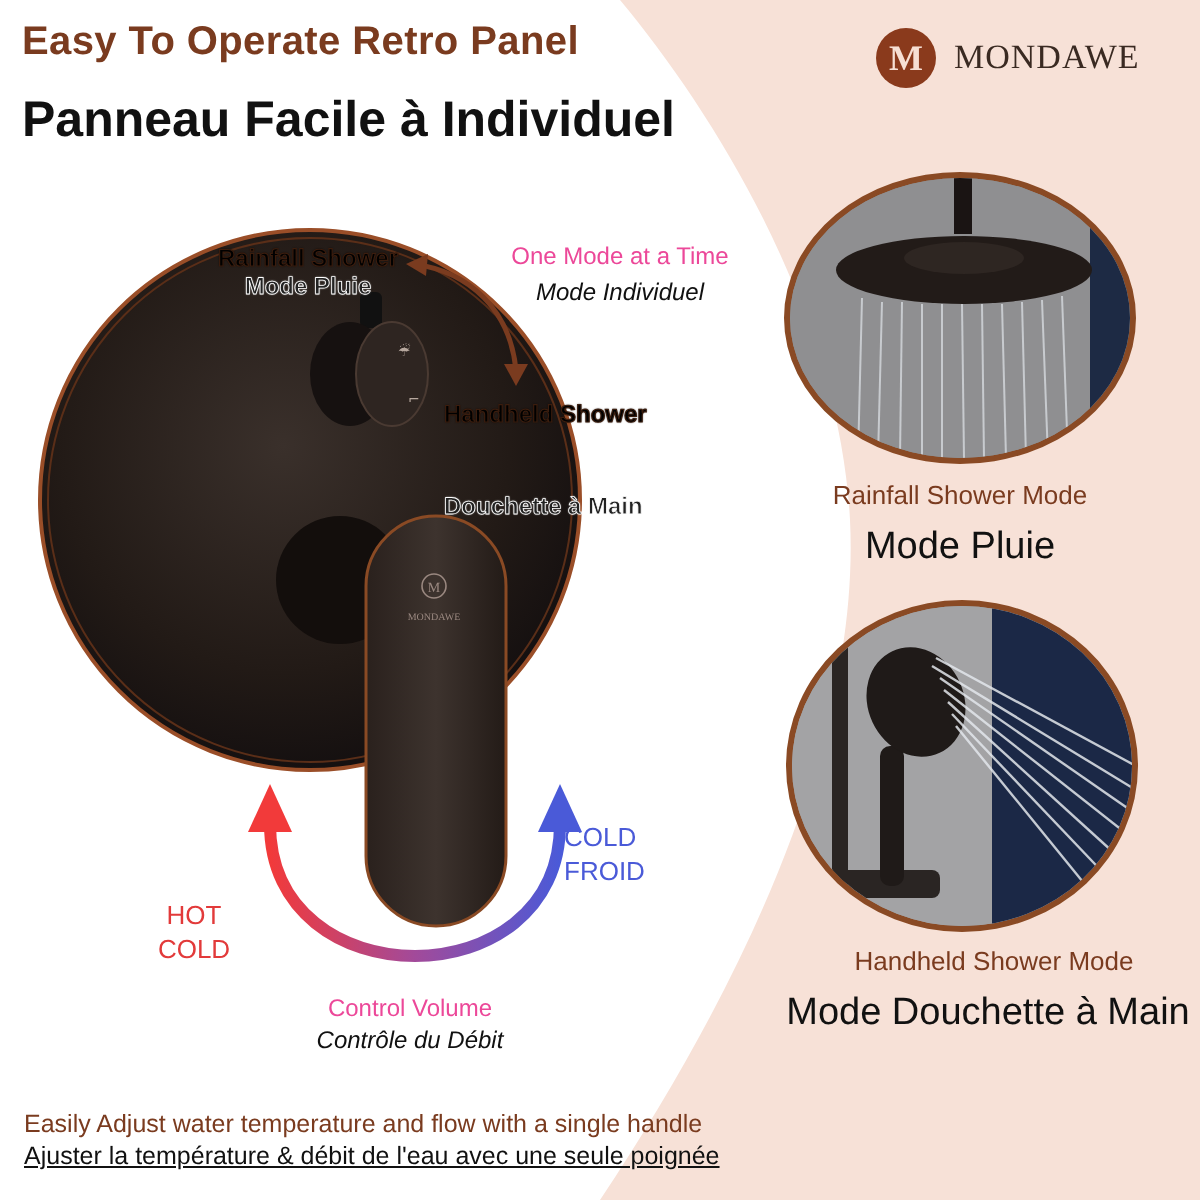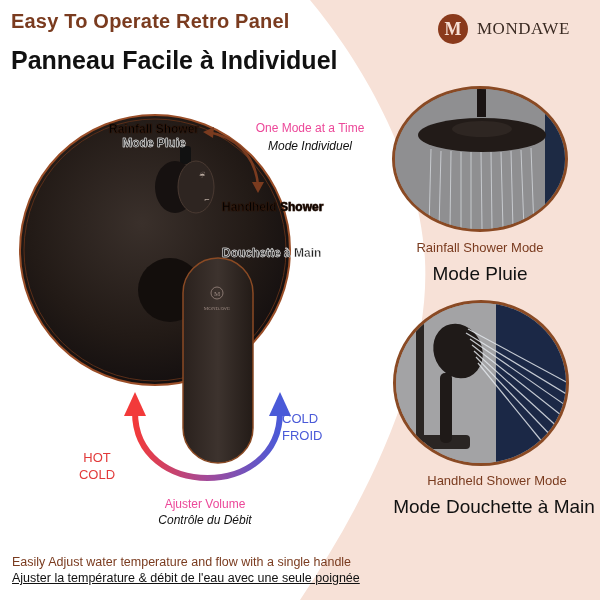--- a/index.html
+++ b/index.html
@@ -94,21 +94,21 @@
 
 <div class="abs hot" style="left:62px;top:410px;width:70px;margin-top:39px;">
   <div>HOT</div>
   <div>COLD</div>
 </div>
 <div class="abs cold" style="left:282px;top:410px;width:60px;">
   <div>COLD</div>
   <div>FROID</div>
 </div>
 
-<div class="abs small brown" style="left:145px;top:496px;width:120px;">Ajuster Volume</div>
+<div class="abs small brown" style="left:145px;top:496px;width:120px;">Control Volume</div>
 <div class="abs small black" style="left:145px;top:512px;width:120px;">Contrôle du Débit</div>
 
 <div class="abs circle-photo" style="left:392px;top:86px;width:176px;height:146px;background:#8d8d8f;">
   <svg width="176" height="146" viewBox="0 0 176 146">
     <rect x="0" y="0" width="176" height="146" fill="#8f8f91"></rect>
     <rect x="150" y="10" width="26" height="136" fill="#1d2a44"></rect>
     <rect x="82" y="0" width="9" height="28" fill="#1a1413"></rect>
     <ellipse cx="87" cy="46" rx="64" ry="17" fill="#221b18"></ellipse>
     <ellipse cx="87" cy="40" rx="30" ry="8" fill="#2e2622"></ellipse>
     <g stroke="#d5d9de" stroke-width="1" opacity="0.8">

